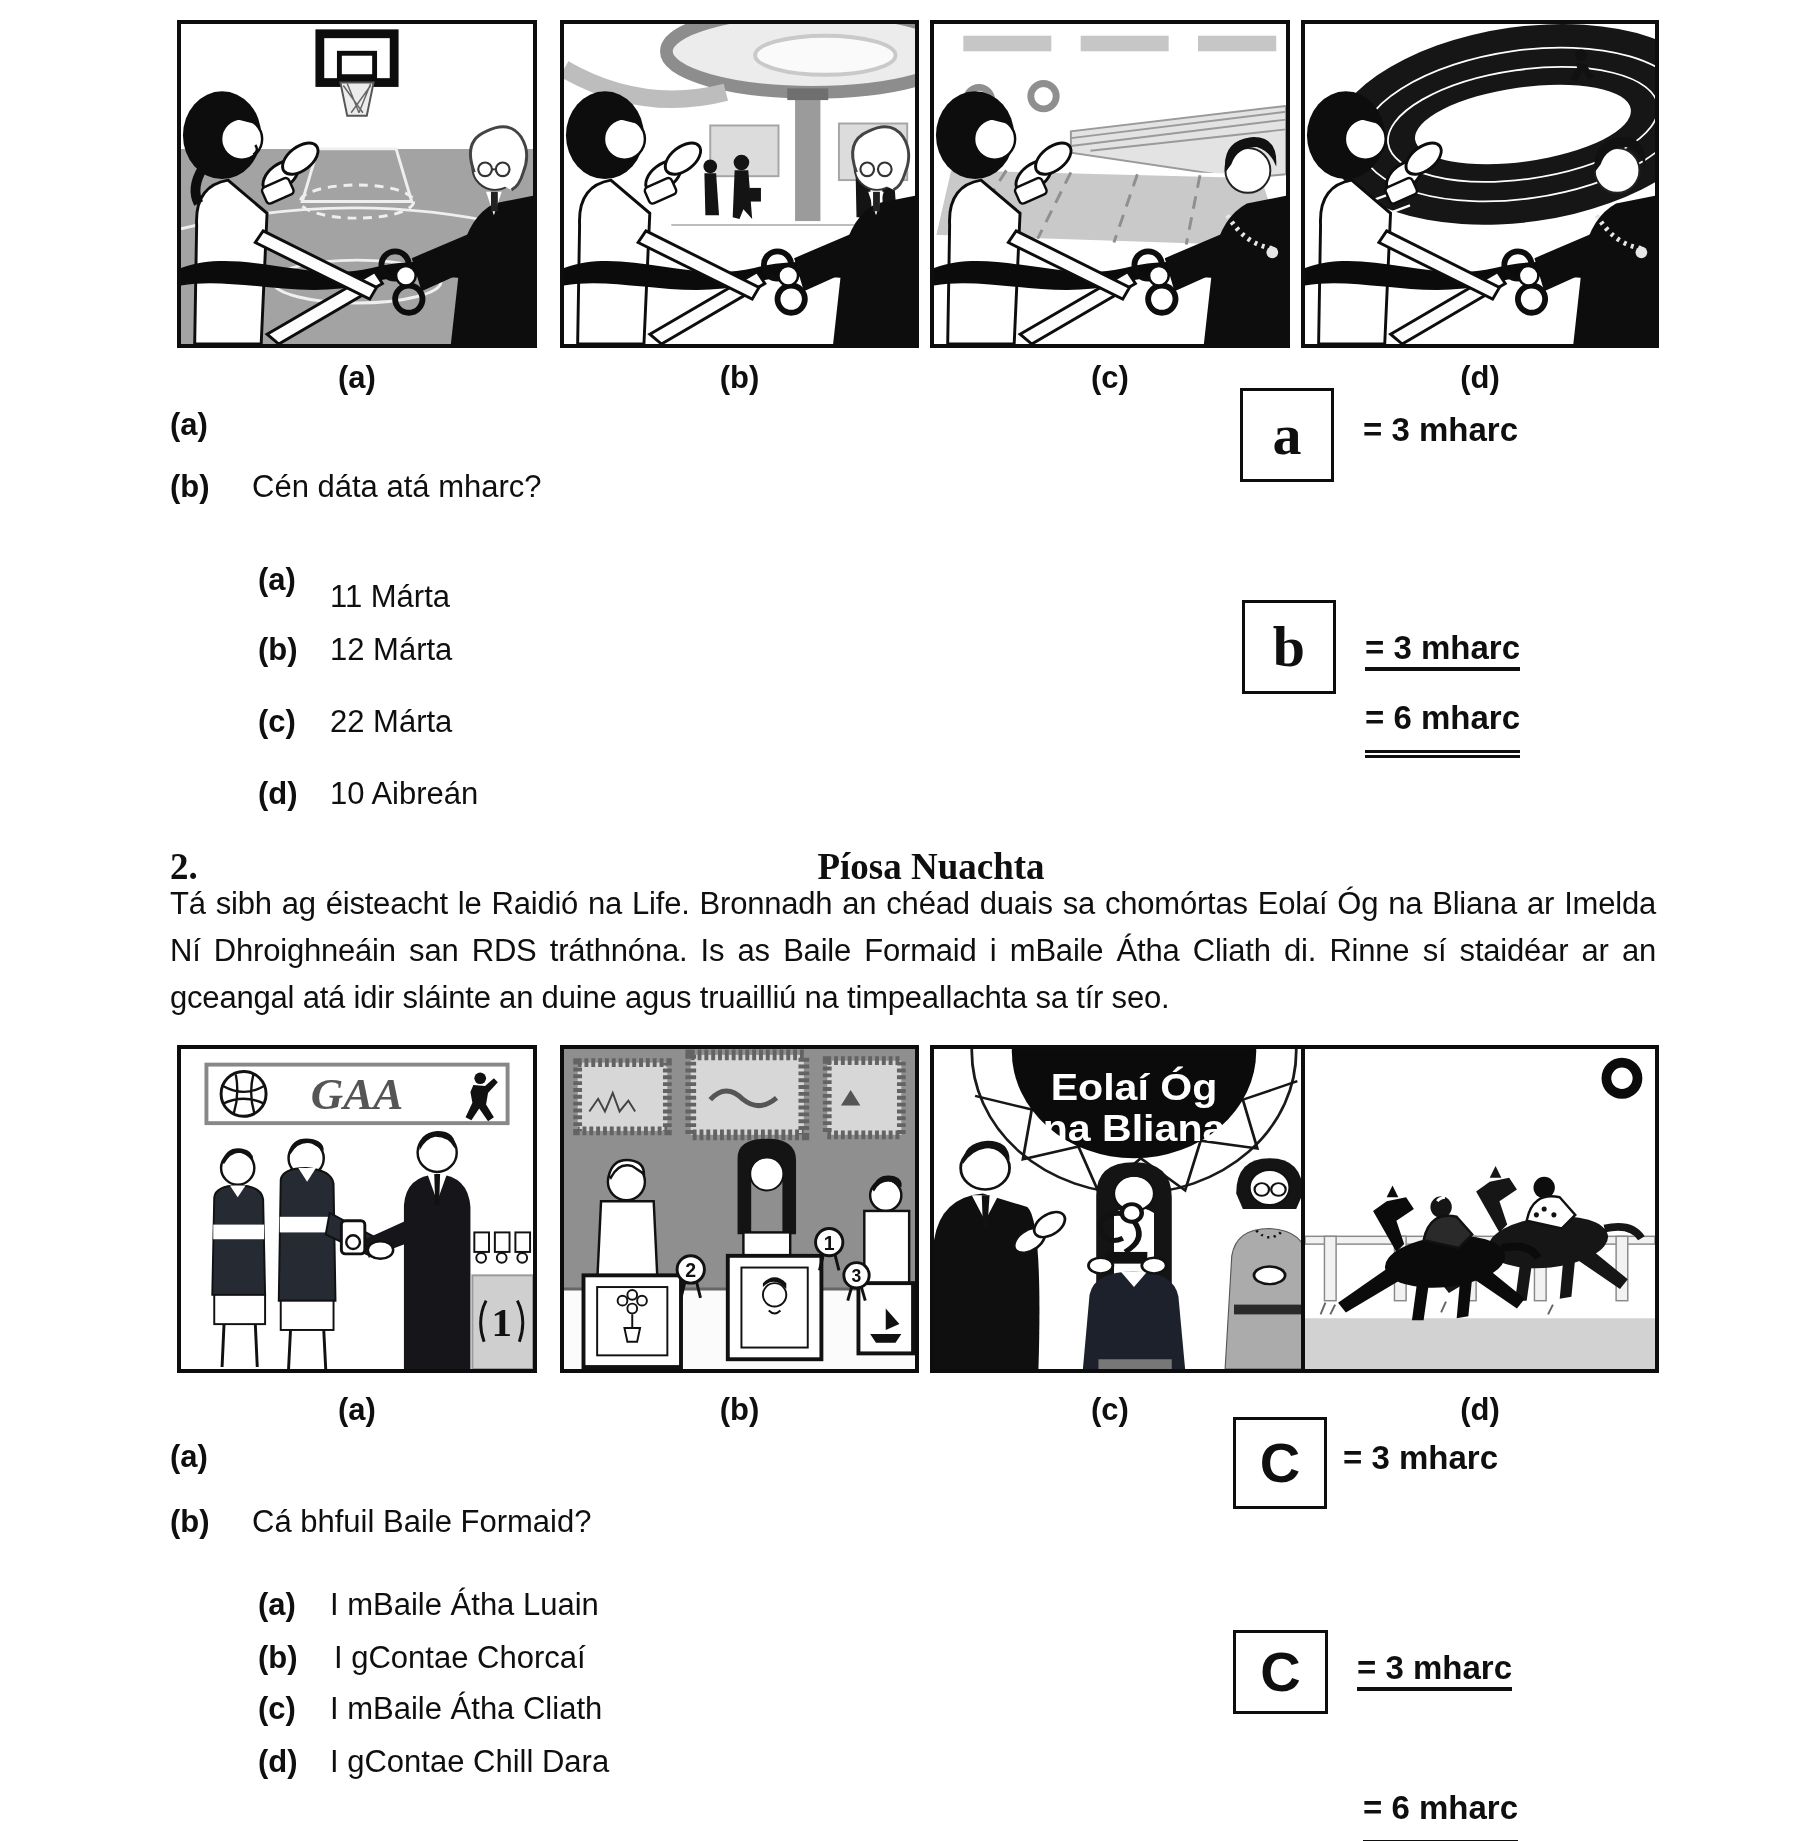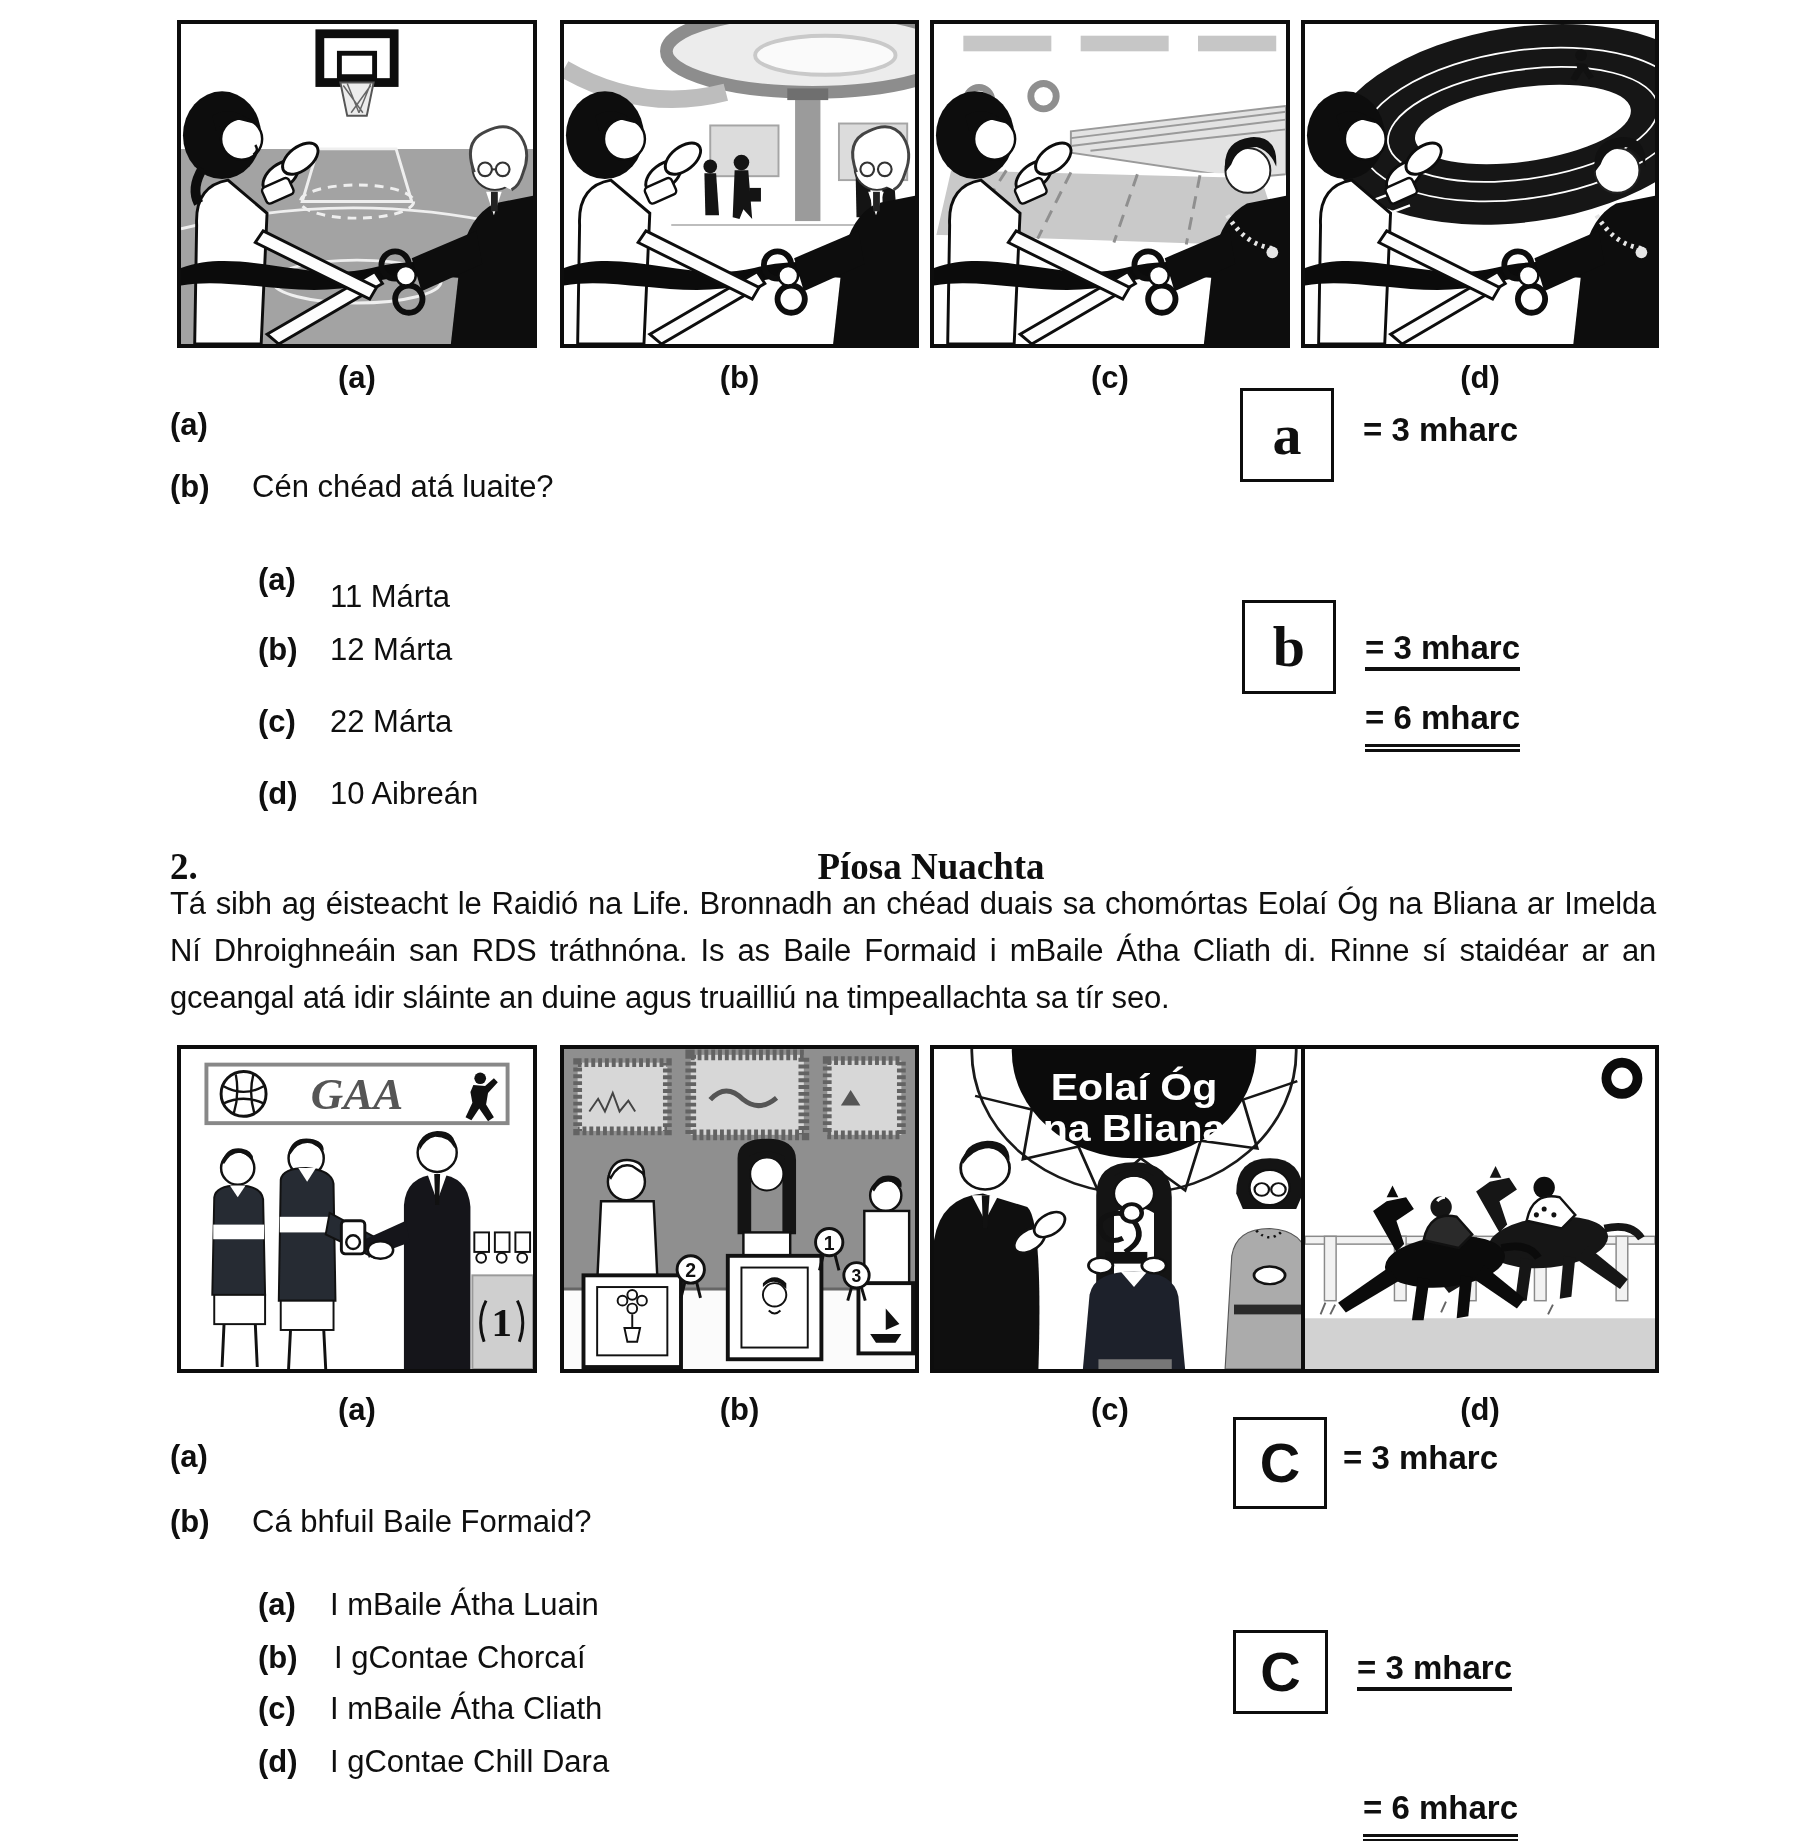--- a/index.html
+++ b/index.html
@@ -5,21 +5,21 @@
   html,body{margin:0;padding:0;background:#fff;}
   .page{position:relative;width:1819px;height:1841px;background:#fff;overflow:hidden;
         font-family:"Liberation Sans",sans-serif;color:#0f0f0f;}
   .frame{position:absolute;height:328px;border:4px solid #0d0d0d;background:#fff;box-sizing:border-box;}
   .frame svg{display:block;width:100%;height:100%;}
   .pic-label{position:absolute;font-weight:700;font-size:31px;text-align:center;}
   .q-label{position:absolute;font-weight:700;font-size:31px;line-height:38px;}
   .q-text{position:absolute;font-size:31px;line-height:38px;white-space:nowrap;}
   .marks{position:absolute;font-weight:700;font-size:33px;line-height:40px;white-space:nowrap;}
   .u1{border-bottom:4px solid #0f0f0f;padding-bottom:1px;}
-  .u2{border-bottom:8px double #0f0f0f;padding-bottom:8px;}
+  .u2{border-bottom:8px double #0f0f0f;padding-bottom:14px;}
   .ans-box{position:absolute;border:3px solid #0d0d0d;background:#fff;display:flex;align-items:center;justify-content:center;}
   .ans-serif{font-family:"Liberation Serif",serif;font-weight:700;font-size:58px;line-height:1;}
   .ans-sans{font-weight:700;font-size:56px;line-height:1;}
   .sec-num{position:absolute;font-family:"Liberation Serif",serif;font-weight:700;font-size:37px;}
   .sec-title{position:absolute;transform:translateX(-50%);font-family:"Liberation Serif",serif;font-weight:700;font-size:37px;white-space:nowrap;}
   .para{position:absolute;font-size:31px;line-height:47px;text-align:justify;letter-spacing:-0.2px;}
 </style>
 </head>
 <body>
 
@@ -219,21 +219,21 @@
   <div class="pic-label" style="left:1301px;top:360px;width:358px">(d)</div>
 
   <div class="q-label" style="left:170px;top:406px">(a)</div>
 
   <div class="ans-box ans-serif" style="left:1240px;top:388px;width:88px;height:88px">
     <span>a</span>
   </div>
   <div class="marks" style="left:1363px;top:410px">= 3 mharc</div>
 
   <div class="q-label" style="left:170px;top:468px">(b)</div>
-  <div class="q-text" style="left:252px;top:468px">Cén chéad atá luaite?</div>
+  <div class="q-text" style="left:252px;top:468px">Cén dáta atá mharc?</div>
 
   <div class="q-label" style="left:258px;top:561px">(a)</div>
   <div class="q-text" style="left:330px;top:578px">11 Márta</div>
   <div class="q-label" style="left:258px;top:631px">(b)</div>
   <div class="q-text" style="left:330px;top:631px">12 Márta</div>
   <div class="q-label" style="left:258px;top:703px">(c)</div>
   <div class="q-text" style="left:330px;top:703px">22 Márta</div>
   <div class="q-label" style="left:258px;top:775px">(d)</div>
   <div class="q-text" style="left:330px;top:775px">10 Aibreán</div>
 

